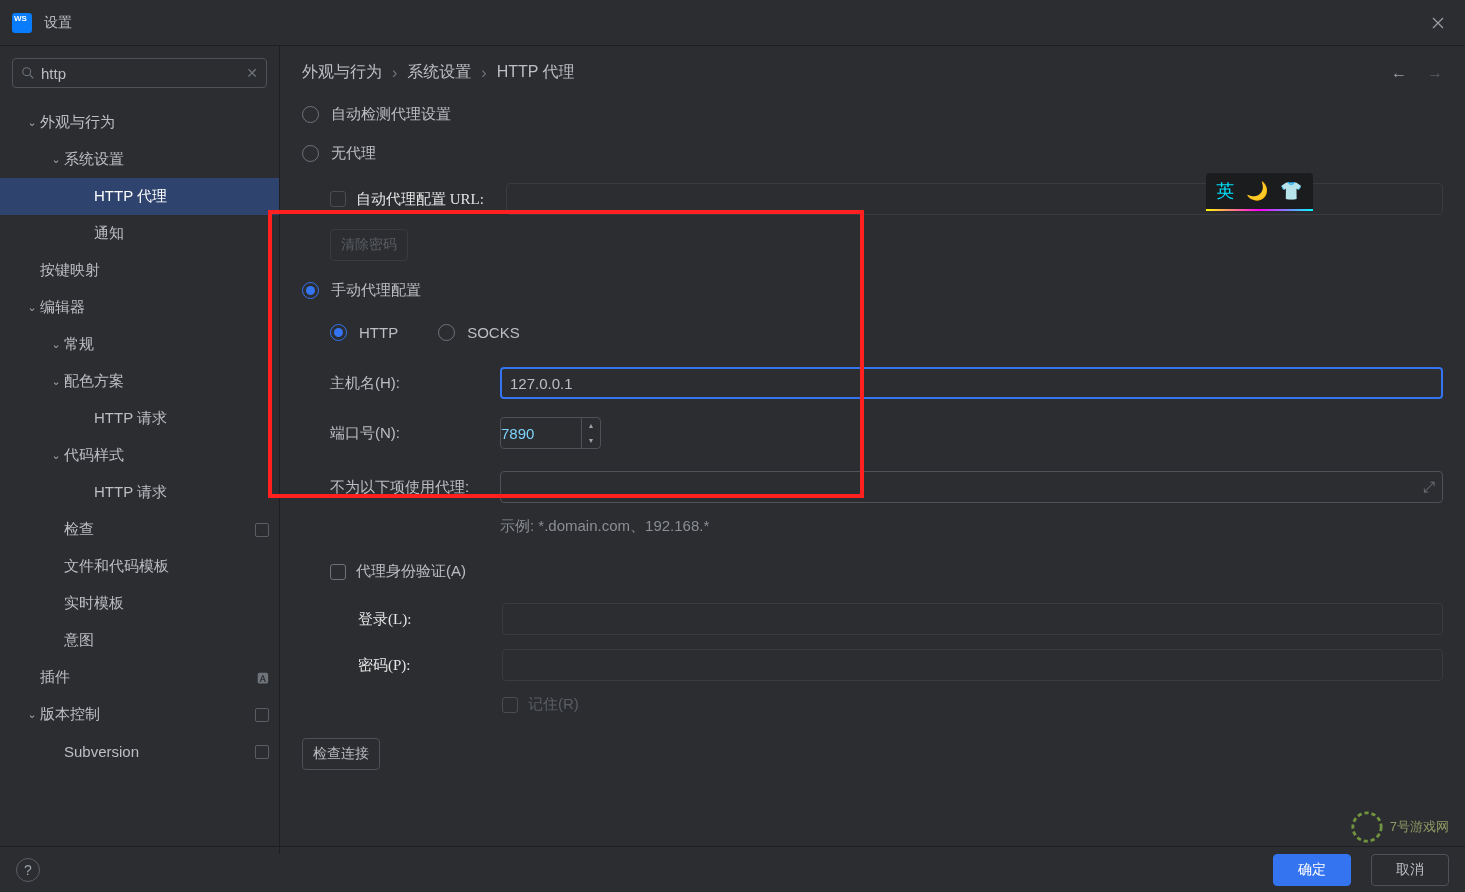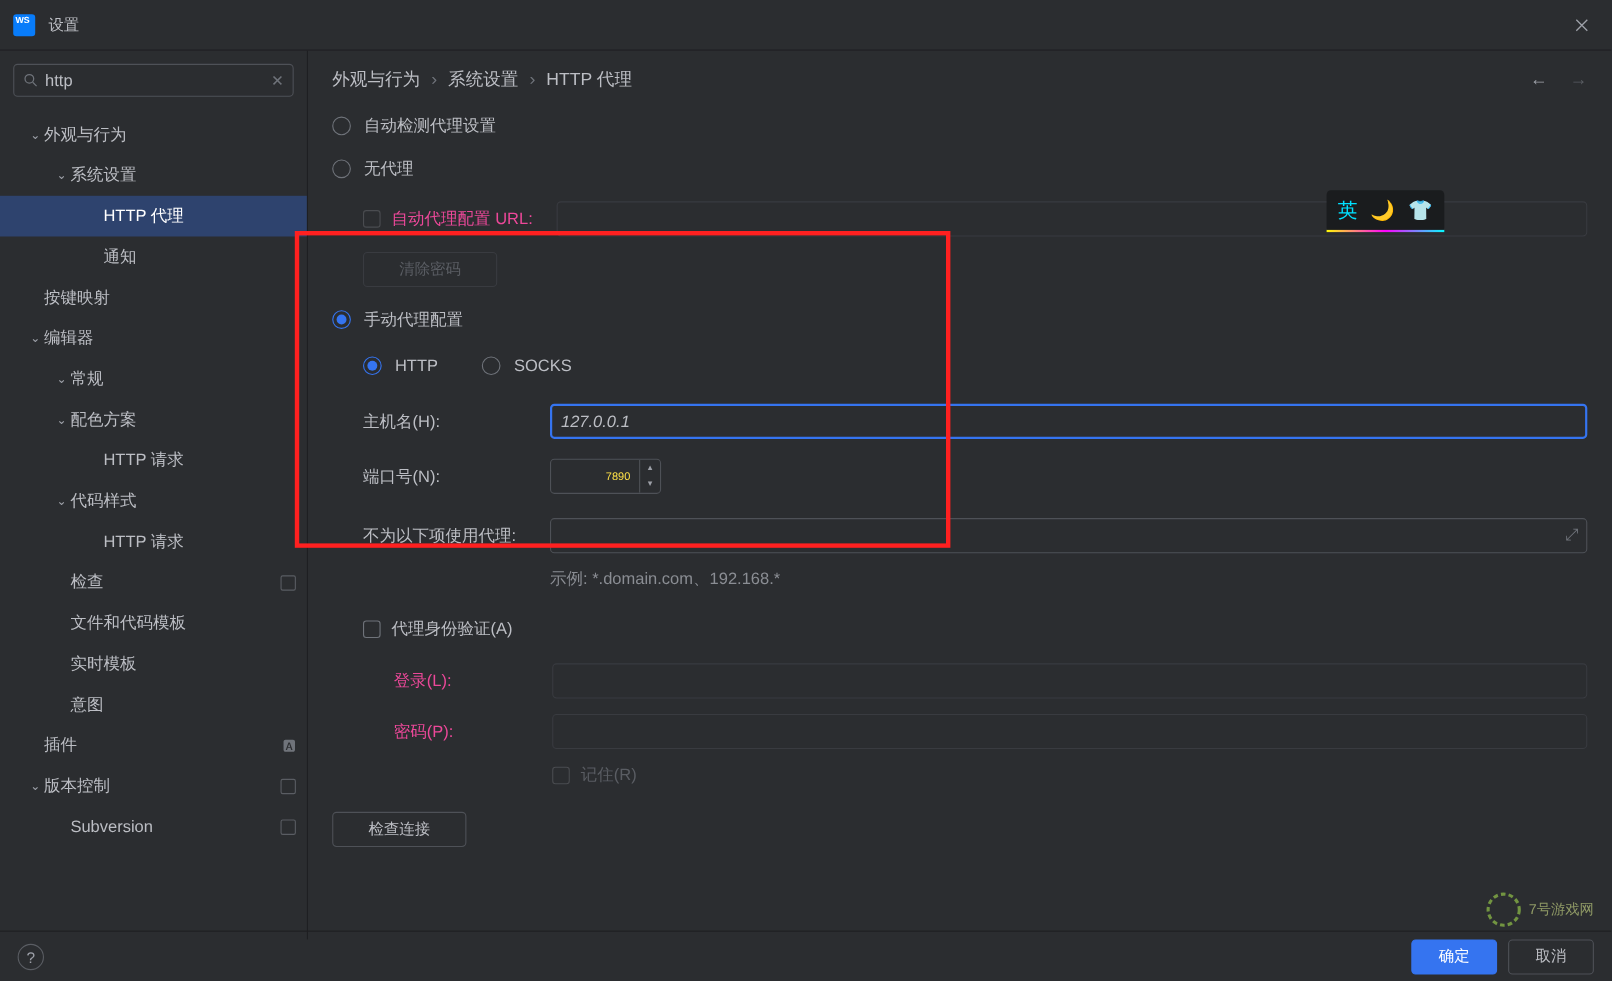--- a/index.html
+++ b/index.html
@@ -93,64 +93,64 @@
 }
 .checkbox {
   width: 16px; height: 16px; border-radius: 3px;
   border: 1.5px solid #6f737a; margin-right: 10px;
   flex-shrink: 0; display: inline-block;
 }
 .checkbox.disabled { border-color: #4a4c50; }
 .sub { margin-left: 28px; }
 .field-row { display: flex; align-items: center; margin-bottom: 14px; }
 .field-label { width: 170px; flex-shrink: 0; }
-.field-label.disabled { color: #ec4899; }
+.field-label.disabled { color: #e5e5e5; font-family: Liberation Serif, serif; }
 .textinput {
   background: #2b2d30; border: 1px solid #4e5157;
   border-radius: 4px; height: 32px; padding: 0 8px;
   color: #bcbec4; font-size: 15px; outline: none;
 }
 .textinput.disabled { border-color: #393b40; background: #2b2d30; color: #5a5d63; }
-.textinput.focused { border: 2px solid #3574f0; font-style: italic; }
+.textinput.focused { border: 2px solid #3574f0; }
 .btn {
   background: #2b2d30; border: 1px solid #4e5157; border-radius: 4px;
-  color: #bcbec4; padding: 6px 32px; font-size: 14px; cursor: pointer;
+  color: #bcbec4; padding: 6px 10px; font-size: 14px; cursor: pointer;
 }
 .btn.disabled { color: #5a5d63; border-color: #393b40; cursor: default; }
 .btn.primary { background: #3574f0; border-color: #3574f0; color: #fff; }
 .highlight-box {
   border: 4px solid #ff2020;
   position: absolute;
 }
 .spinner {
   display: flex; background: #2b2d30; border: 1px solid #4e5157;
   border-radius: 4px; height: 32px; overflow: hidden;
 }
 .spinner input {
   width: 80px; background: transparent; border: none; outline: none;
-  color: #fde047; text-align: right; padding-right: 8px; font-size: 10px;
+  color: #7dd3fc; padding-right: 8px; font-size: 15px;
 }
 .spinner .btns { display: flex; flex-direction: column; border-left: 1px solid #4e5157; }
 .spinner .btns div {
   height: 15px; width: 18px; display: flex;
   align-items: center; justify-content: center;
   font-size: 7px; color: #9da0a8; cursor: pointer;
 }
 .expand-icon { color: #6f737a; cursor: pointer; }
 .footer {
   position: absolute; bottom: 0; left: 0; right: 0;
   height: 46px; border-top: 1px solid #1e1f22;
   display: flex; align-items: center; padding: 0 16px;
 }
 .help-icon {
   width: 24px; height: 24px; border: 1px solid #5a5d63;
   border-radius: 50%; display: flex; align-items: center;
   justify-content: center; color: #9da0a8; cursor: pointer;
 }
-.footer-btns { margin-left: auto; display: flex; gap: 10px; }
+.footer-btns { margin-left: auto; display: flex; gap: 20px; }
 .footer-btns .btn { padding: 6px 24px; }
 .ime-widget {
   position: absolute; top: 173px; right: 152px;
   background: #1a1c1e; border-radius: 4px;
   display: flex; align-items: center; gap: 12px;
   padding: 6px 10px; border-bottom: 2px solid;
   border-image: linear-gradient(90deg,#ff0,#f0f,#0ff) 1;
 }
 .ime-widget span { font-size: 18px; }
 .watermark {

